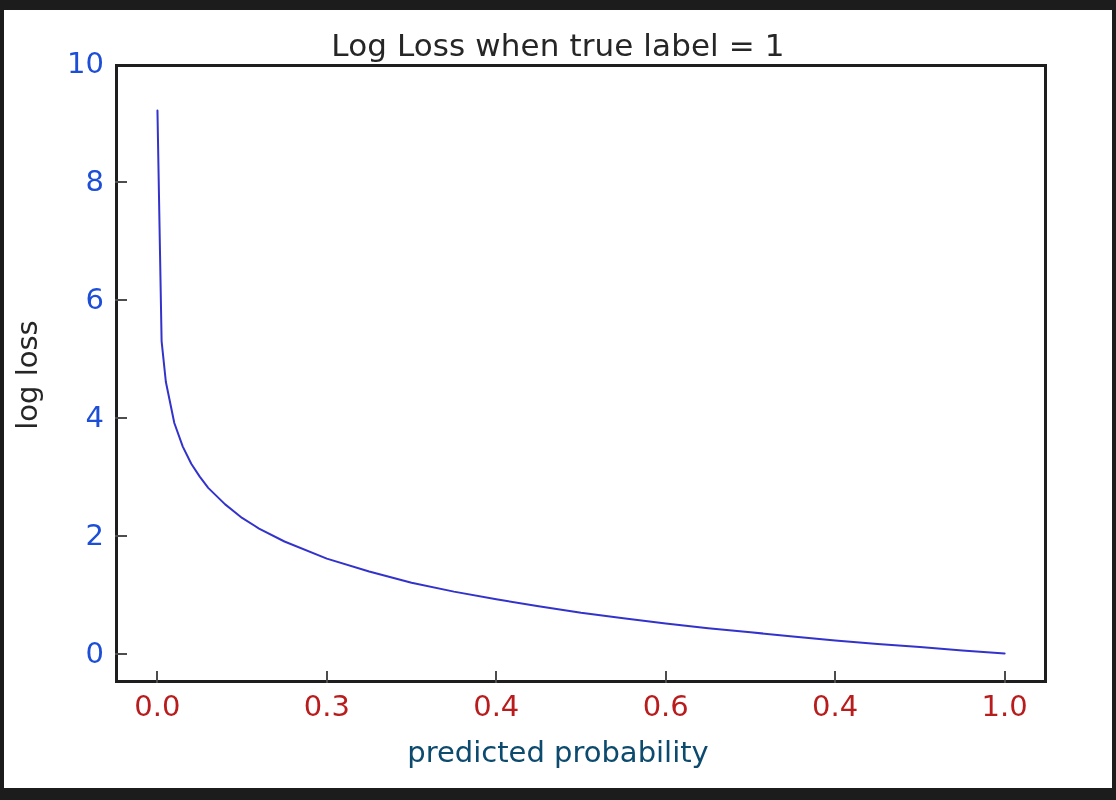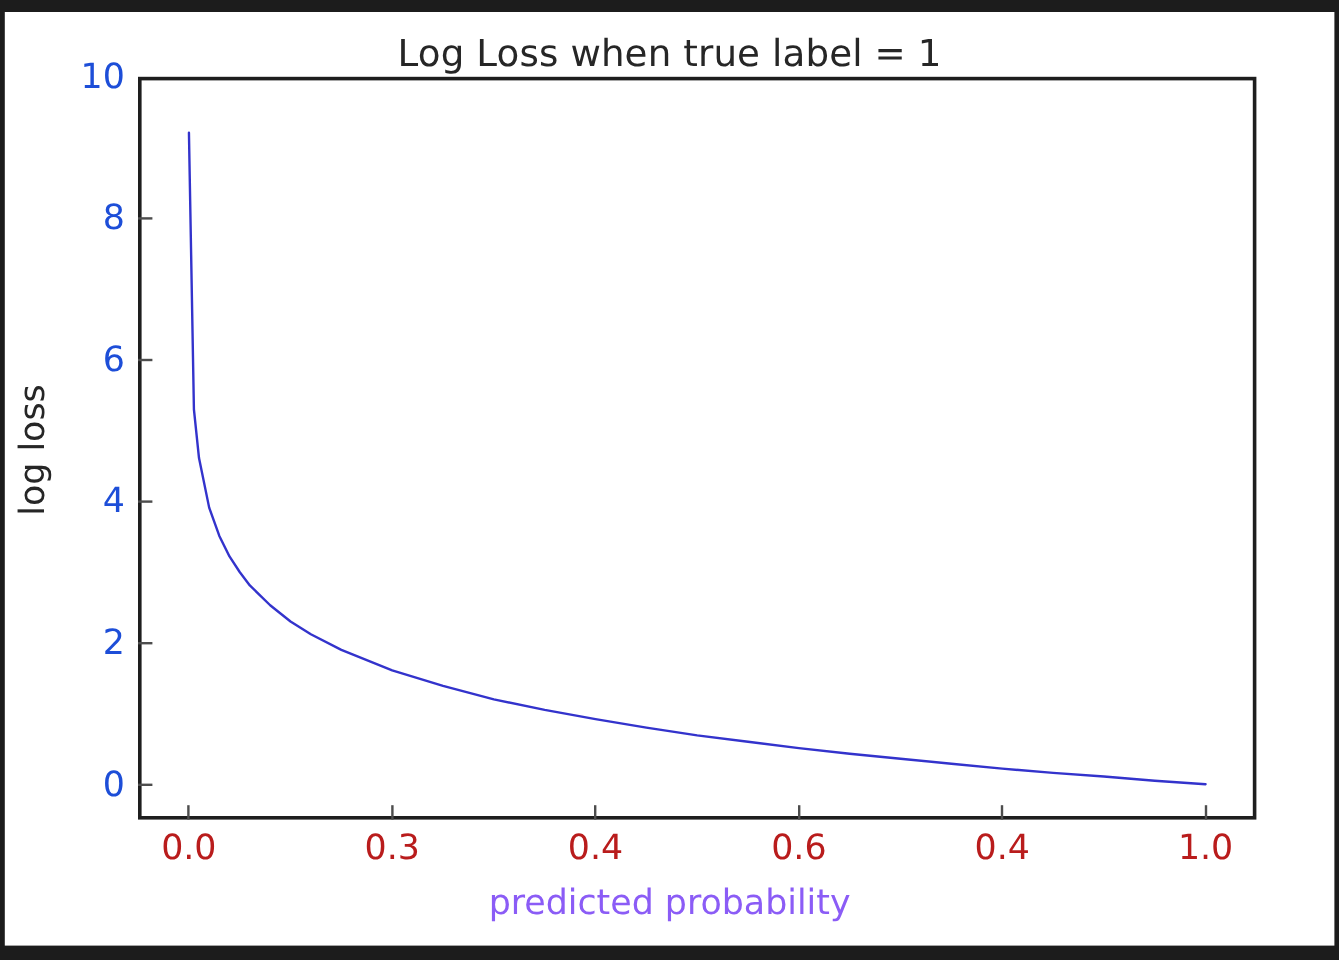--- a/index.html
+++ b/index.html
@@ -114,21 +114,21 @@
     background: #4d4d4d;
   }
   
   #xlabel {
     position: absolute;
     left: 0;
     top: 725px;
     width: 1108px;
     text-align: center;
     font-size: 29px;
-    color: #8b5cf6;
+    color: #0c4a6e;
     white-space: nowrap;
   }
   #ylabel {
     position: absolute;
     left: -77px;
     top: 348px;
     width: 200px;
     text-align: center;
     font-size: 29px;
     color: #262626;

